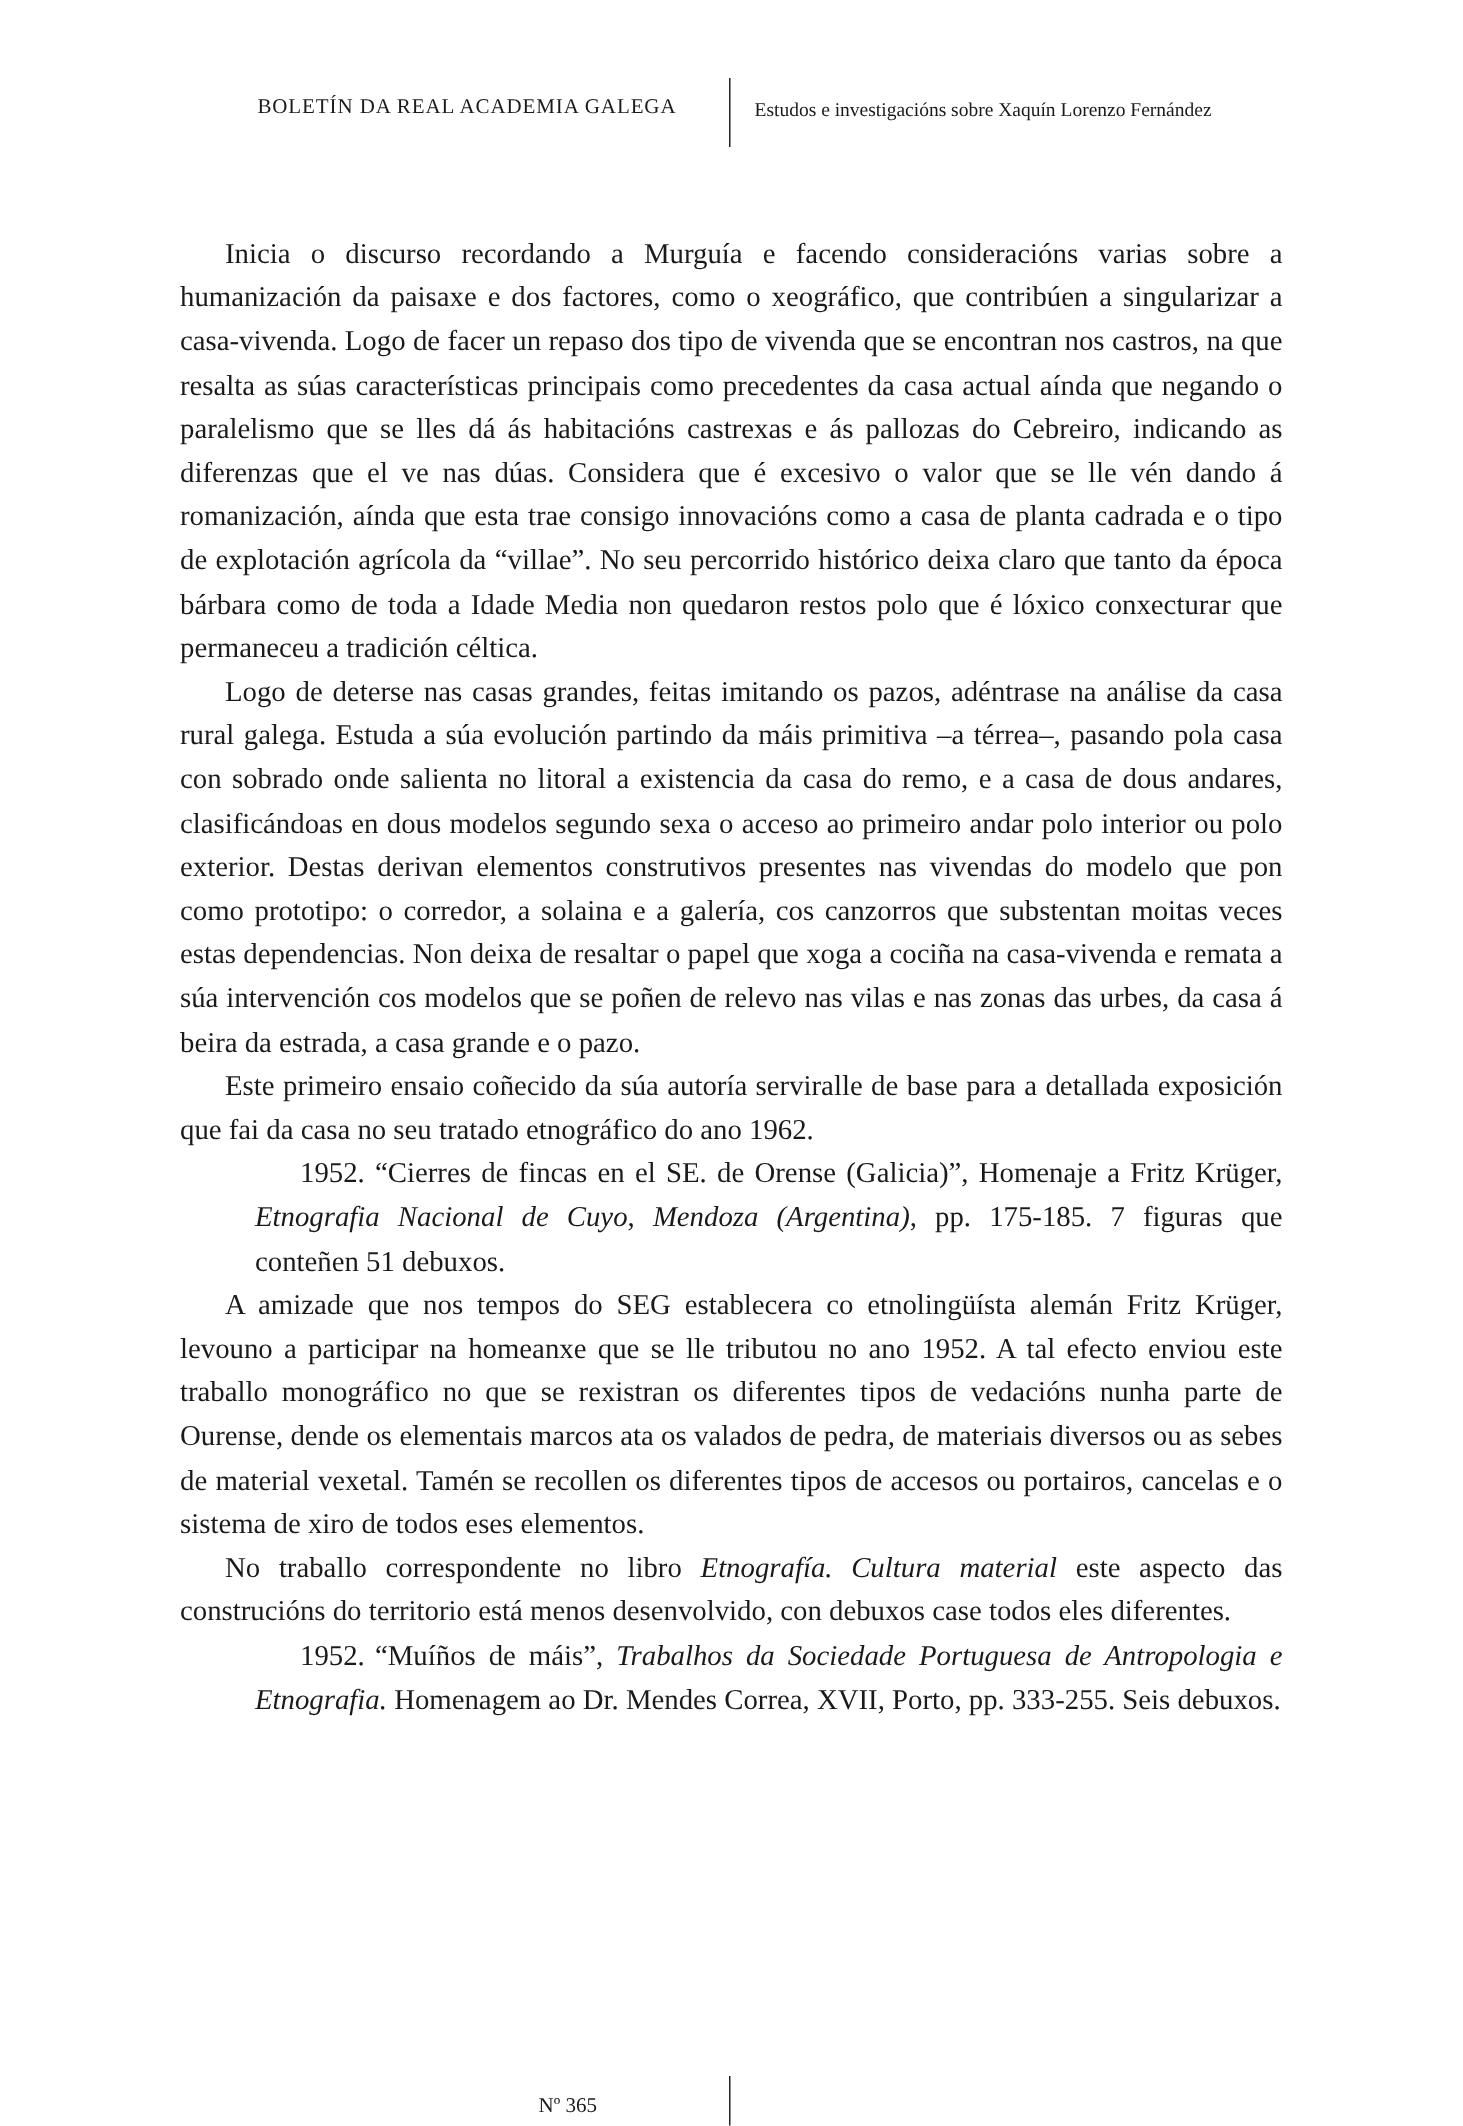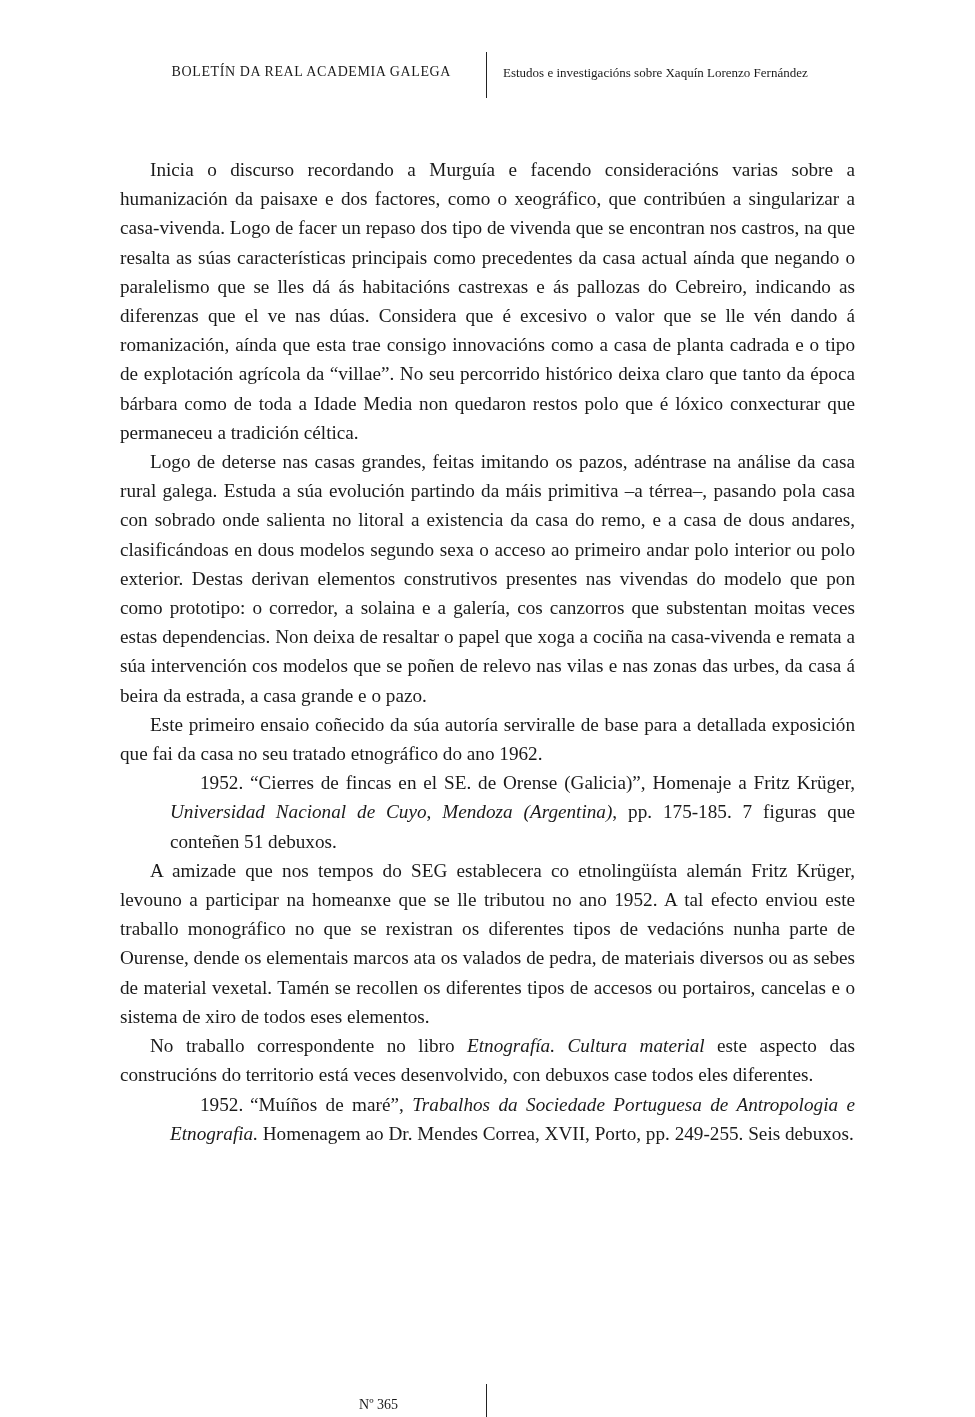--- a/index.html
+++ b/index.html
@@ -51,23 +51,23 @@
 <div class="running-head">
   <div class="rh-left">BOLETÍN DA REAL ACADEMIA GALEGA</div>
   <div class="rh-divider"></div>
   <div class="rh-right">Estudos e investigacións sobre Xaquín Lorenzo Fernández</div>
 </div>
 
 <div class="text-block">
   <p>Inicia o discurso recordando a Murguía e facendo consideracións varias sobre a humanización da paisaxe e dos factores, como o xeográfico, que contribúen a singularizar a casa-vivenda. Logo de facer un repaso dos tipo de vivenda que se encontran nos castros, na que resalta as súas características principais como precedentes da casa actual aínda que negando o paralelismo que se lles dá ás habitacións castrexas e ás pallozas do Cebreiro, indicando as diferenzas que el ve nas dúas. Considera que é excesivo o valor que se lle vén dando á romanización, aínda que esta trae consigo innovacións como a casa de planta cadrada e o tipo de explotación agrícola da “villae”. No seu percorrido histórico deixa claro que tanto da época bárbara como de toda a Idade Media non quedaron restos polo que é lóxico conxecturar que permaneceu a tradición céltica.</p>
   <p>Logo de deterse nas casas grandes, feitas imitando os pazos, adéntrase na análise da casa rural galega. Estuda a súa evolución partindo da máis primitiva –a térrea–, pasando pola casa con sobrado onde salienta no litoral a existencia da casa do remo, e a casa de dous andares, clasificándoas en dous modelos segundo sexa o acceso ao primeiro andar polo interior ou polo exterior. Destas derivan elementos construtivos presentes nas vivendas do modelo que pon como prototipo: o corredor, a solaina e a galería, cos canzorros que substentan moitas veces estas dependencias. Non deixa de resaltar o papel que xoga a cociña na casa-vivenda e remata a súa intervención cos modelos que se poñen de relevo nas vilas e nas zonas das urbes, da casa á beira da estrada, a casa grande e o pazo.</p>
   <p>Este primeiro ensaio coñecido da súa autoría serviralle de base para a detallada exposición que fai da casa no seu tratado etnográfico do ano 1962.</p>
-  <p class="bib"><span class="year">1952.</span><span>“Cierres de fincas en el SE. de Orense (Galicia)”, Homenaje a Fritz Krüger, </span><i>Universidad Nacional de Cuyo</i><span>, </span><i>Mendoza (Argentina)</i><span>, pp. 175-185. 7 figuras que conteñen 51 debuxos.</span></p>
+  <p class="bib"><span class="year">1952.</span><span>“Cierres de fincas en el SE. de Orense (Galicia)”, Homenaje a Fritz Krüger, </span><i>Etnografia Nacional de Cuyo</i><span>, </span><i>Mendoza (Argentina)</i><span>, pp. 175-185. 7 figuras que conteñen 51 debuxos.</span></p>
   <p>A amizade que nos tempos do SEG establecera co etnolingüísta alemán Fritz Krüger, levouno a participar na homeanxe que se lle tributou no ano 1952. A tal efecto enviou este traballo monográfico no que se rexistran os diferentes tipos de vedacións nunha parte de Ourense, dende os elementais marcos ata os valados de pedra, de materiais diversos ou as sebes de material vexetal. Tamén se recollen os diferentes tipos de accesos ou portairos, cancelas e o sistema de xiro de todos eses elementos.</p>
-  <p><span>No traballo correspondente no libro </span><i>Etnografía. Cultura material</i><span> este aspecto das construcións do territorio está veces desenvolvido, con debuxos case todos eles diferentes.</span></p>
-  <p class="bib"><span class="year">1952.</span><span>“Muíños de maré”, </span><i>Trabalhos da Sociedade Portuguesa de Antropologia e Etnografia.</i><span> Homenagem ao Dr. Mendes Correa, XVII, Porto, pp. 249-255. Seis debuxos.</span></p>
+  <p><span>No traballo correspondente no libro </span><i>Etnografía. Cultura material</i><span> este aspecto das construcións do territorio está menos desenvolvido, con debuxos case todos eles diferentes.</span></p>
+  <p class="bib"><span class="year">1952.</span><span>“Muíños de máis”, </span><i>Trabalhos da Sociedade Portuguesa de Antropologia e Etnografia.</i><span> Homenagem ao Dr. Mendes Correa, XVII, Porto, pp. 333-255. Seis debuxos.</span></p>
 </div>
 
 <div class="footer">
   <div class="ft-left">Nº 365</div>
   <div class="ft-divider"></div>
   <div class="ft-right">32</div>
 </div>
 
 </body></html>

